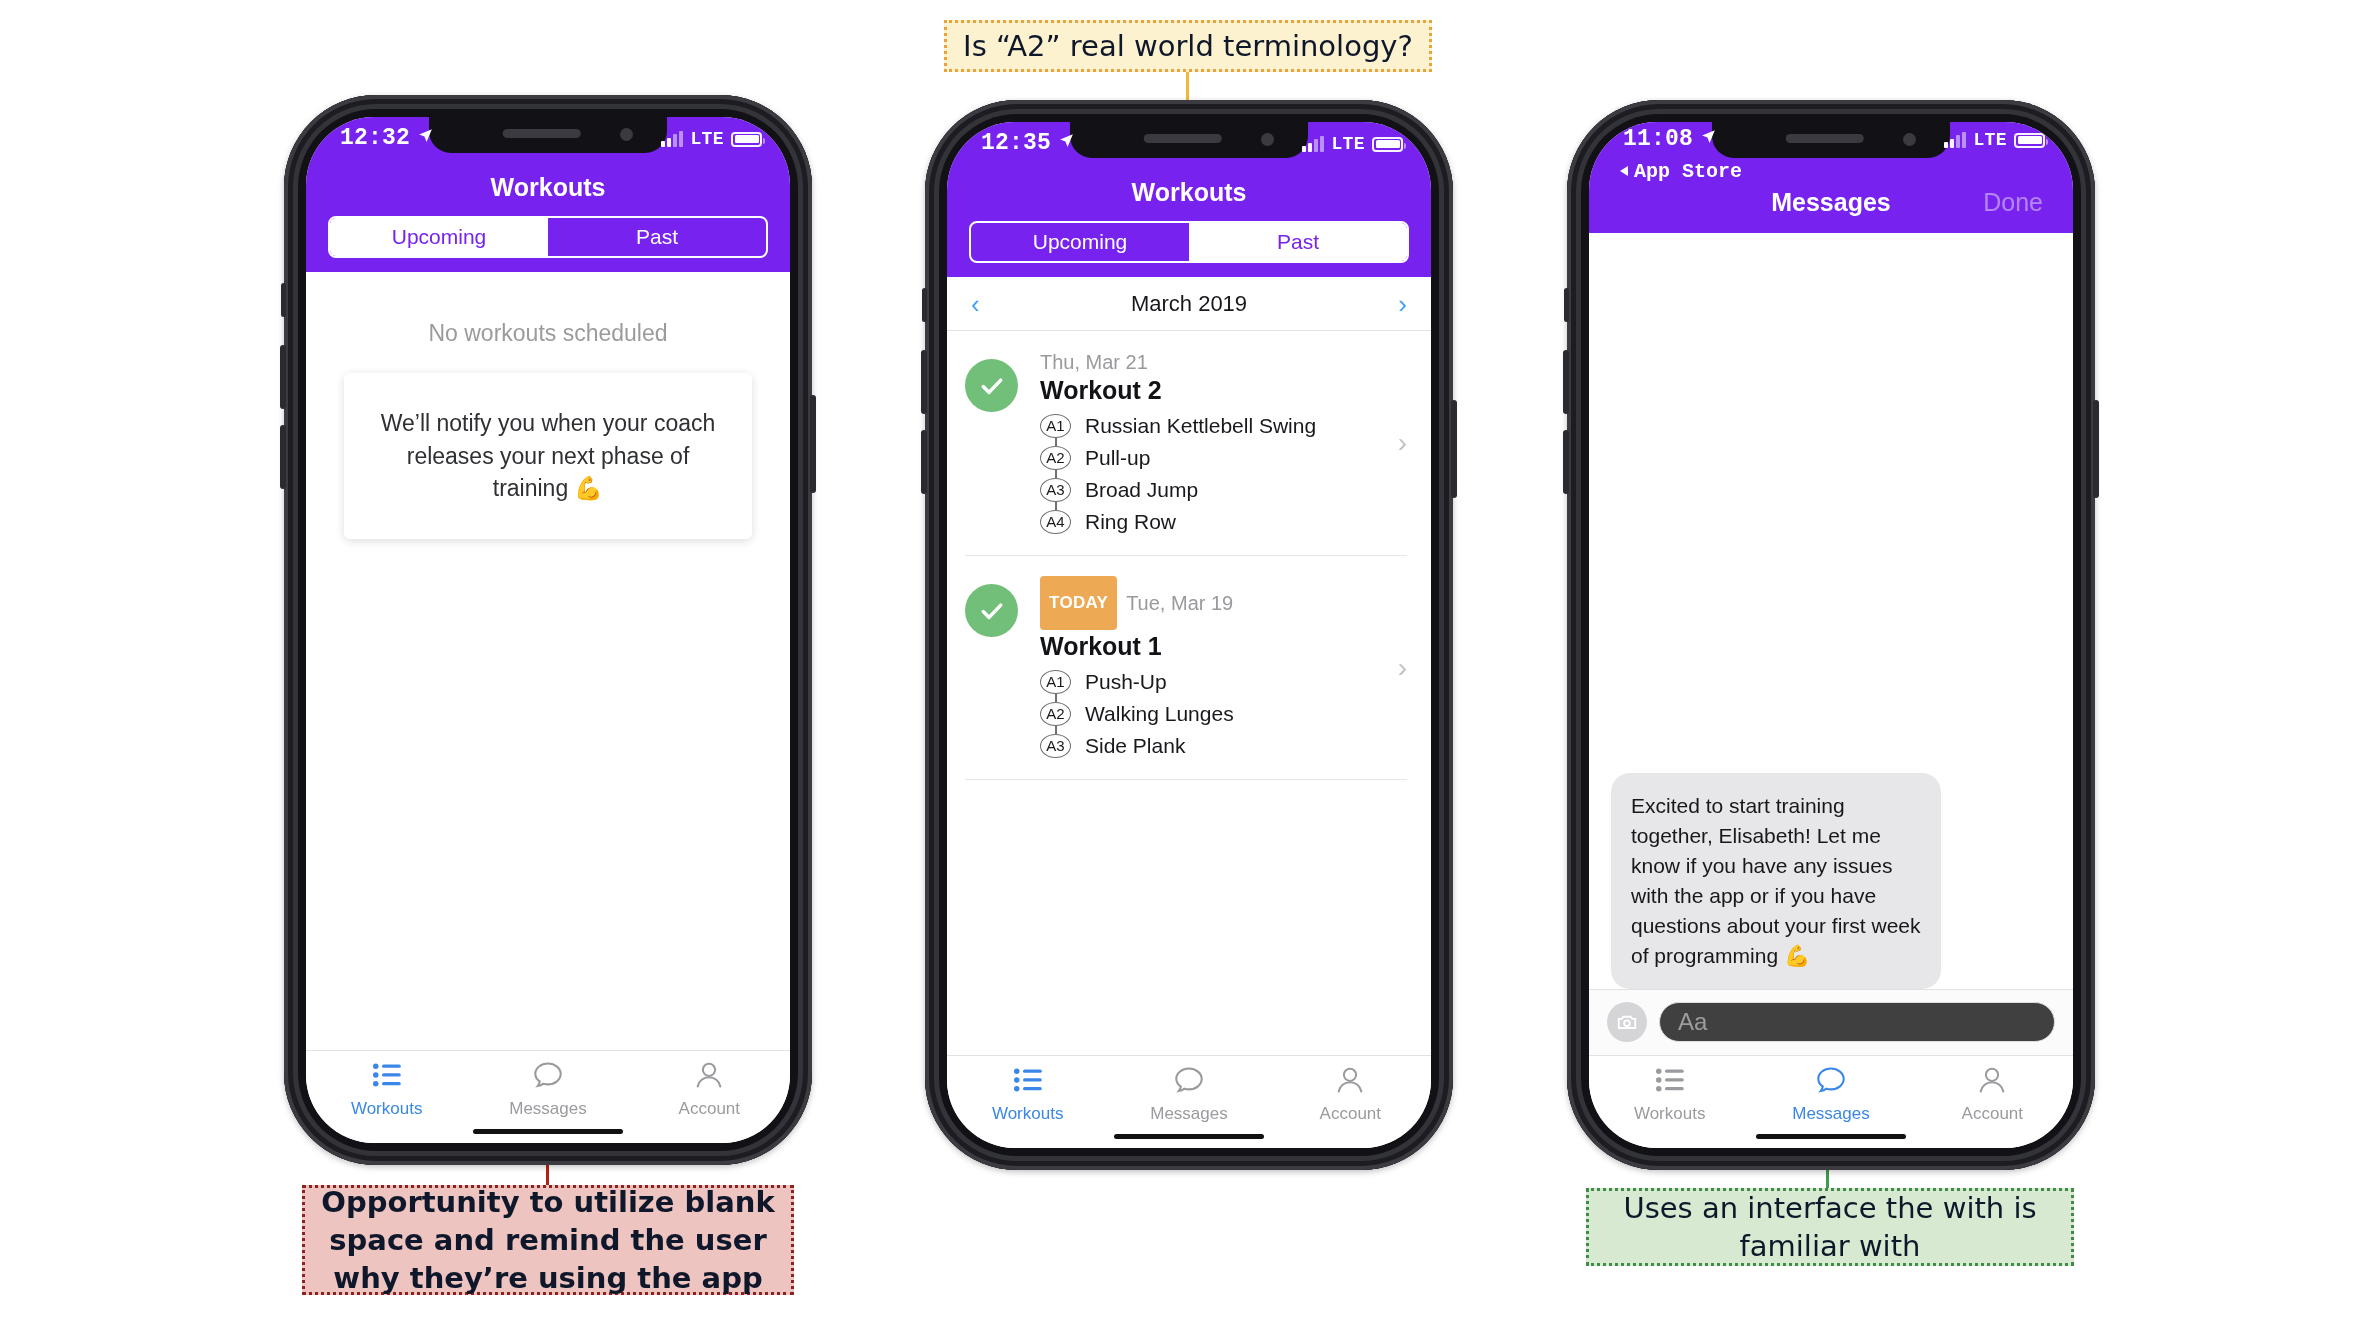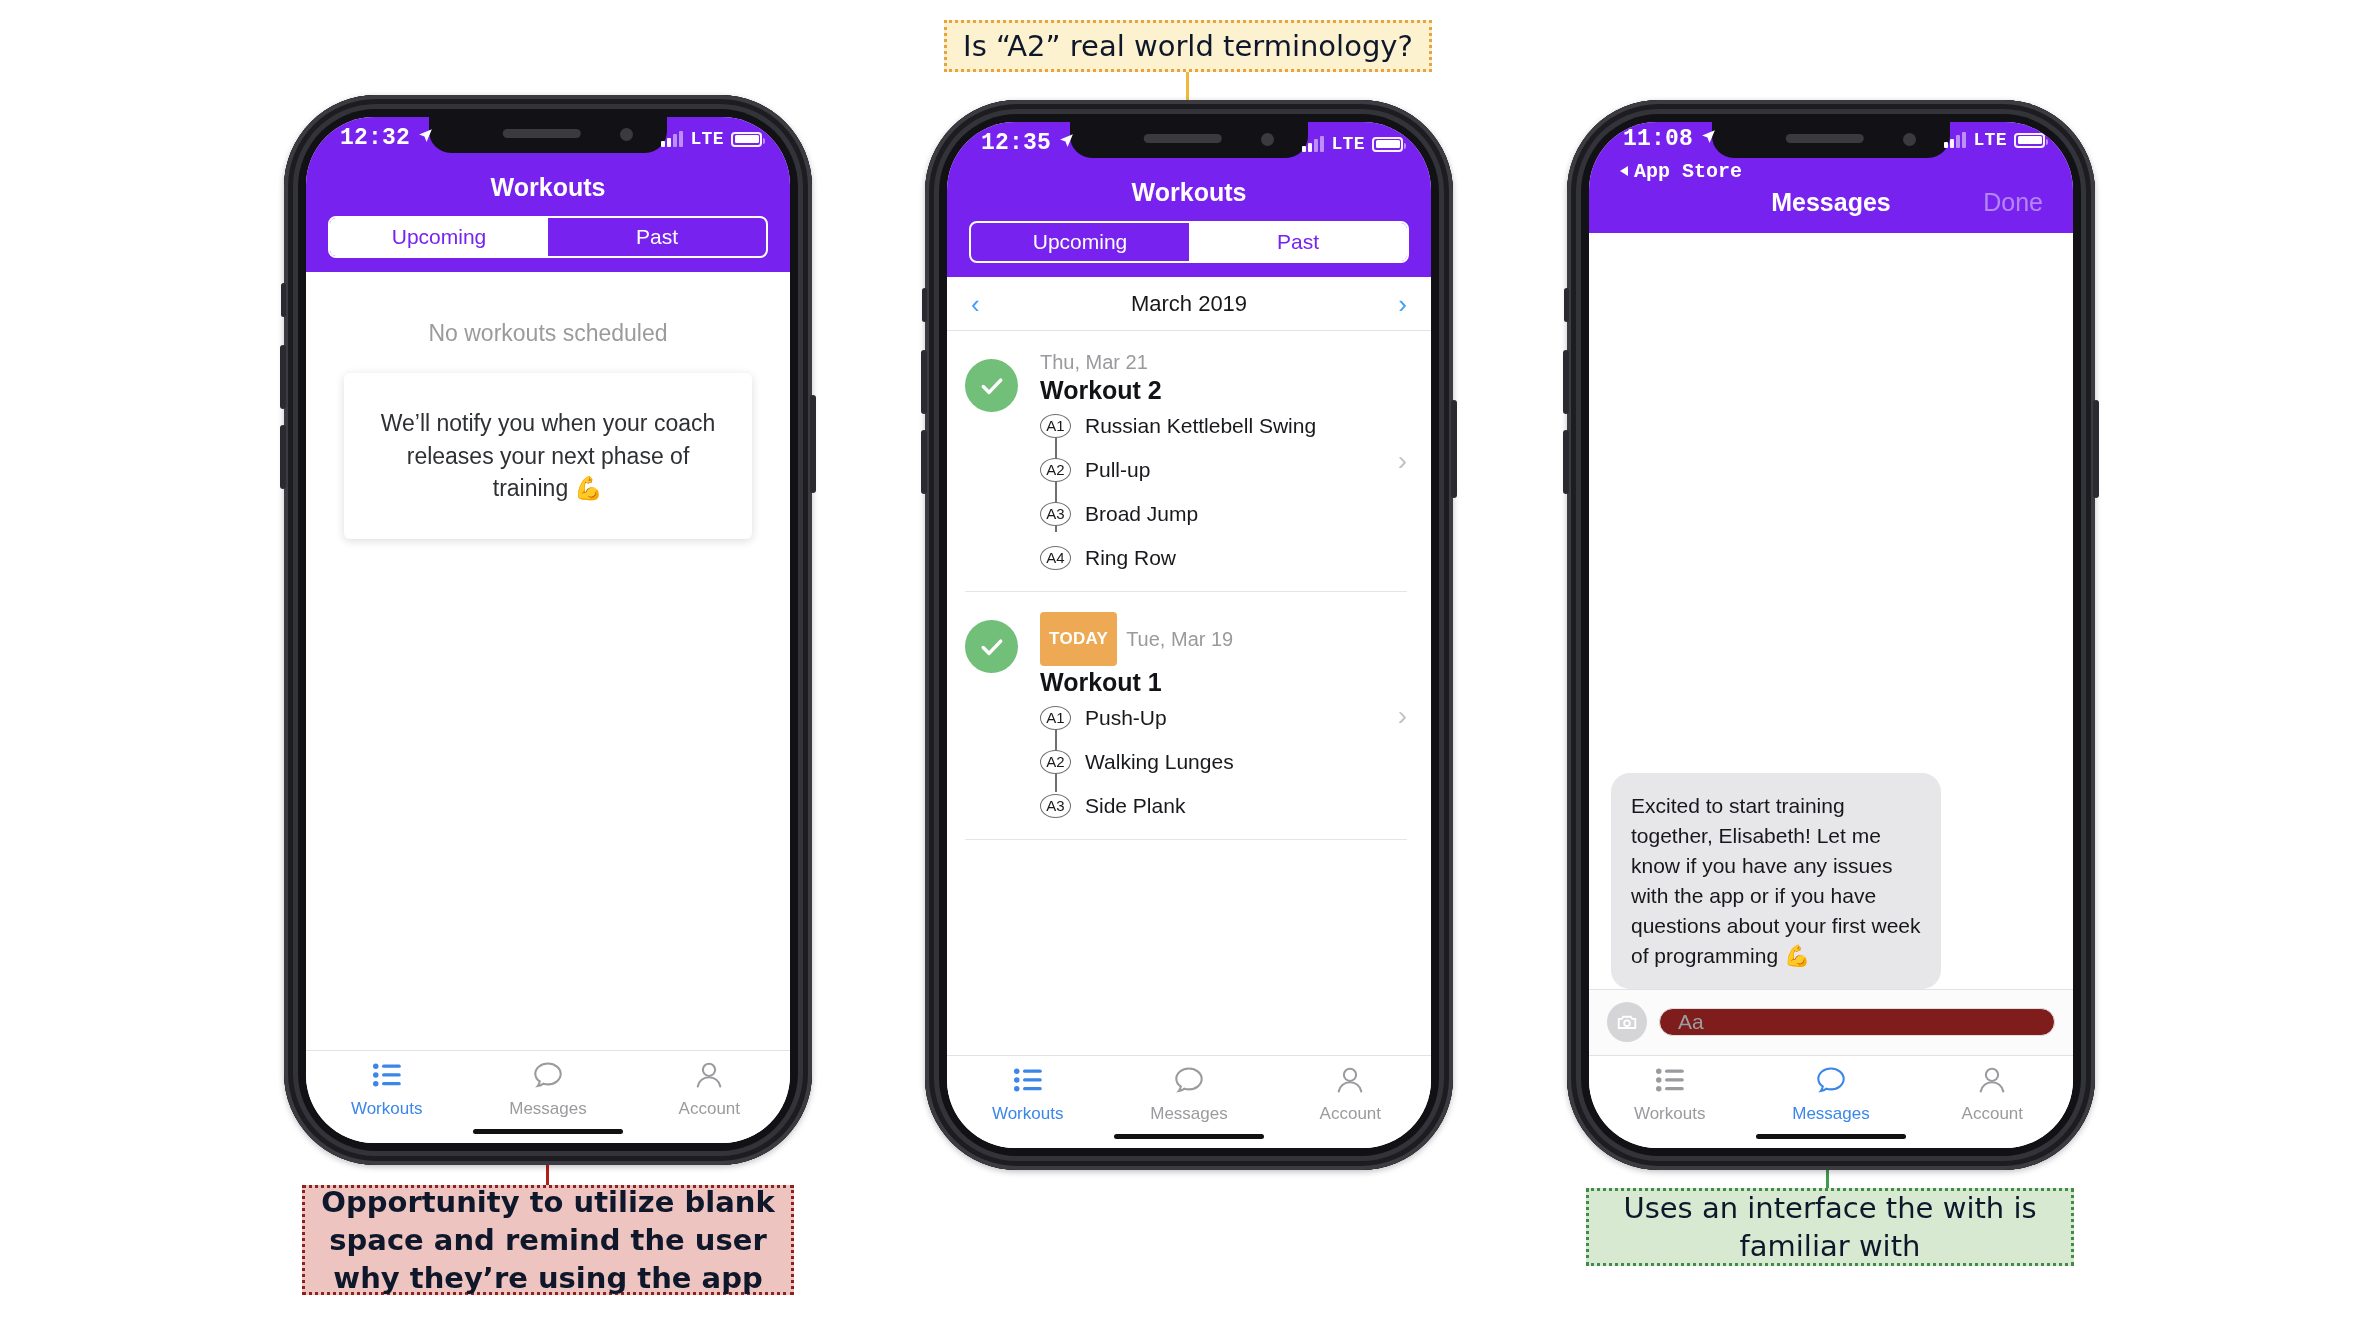--- a/index.html
+++ b/index.html
@@ -281,21 +281,21 @@
     margin-bottom:7px;
   }
   .ex-list { position:relative; }
   .ex {
     position:relative;
     display:flex;
     align-items:center;
     height:27px;
     margin-bottom:0;
   }
-  .ex + .ex { margin-top:17px; }
+  .ex + .ex { margin-top:5px; }
   .ex-code {
     width:31px; height:24px;
     border:1.5px solid #6e6e73;
     border-radius:50%;
     font-size:15px;
     color:#18191c;
     display:flex; align-items:center; justify-content:center;
     flex:0 0 auto;
     background:#fff;
     z-index:2;
@@ -345,27 +345,27 @@
   .cam-btn {
     width:40px; height:40px;
     border-radius:50%;
     background:#d5d5d8;
     display:flex; align-items:center; justify-content:center;
     flex:0 0 auto;
   }
   .cam-btn svg { width:22px; height:22px; }
   .msg-input {
     flex:1;
-    height:28px;
+    height:40px;
     border:1px solid #dedee1;
     border-radius:20px;
-    background:#7f1d1d;
+    background:#404040;
     display:flex; align-items:center;
     padding:0 18px;
-    font-size:21px;
+    font-size:24px;
     color:#9d9da1;
   }
 
   
   .tabbar {
     display:flex;
     border-top:1px solid #e2e2e5;
     background:#fff;
     padding:10px 0 24px 0;
   }

